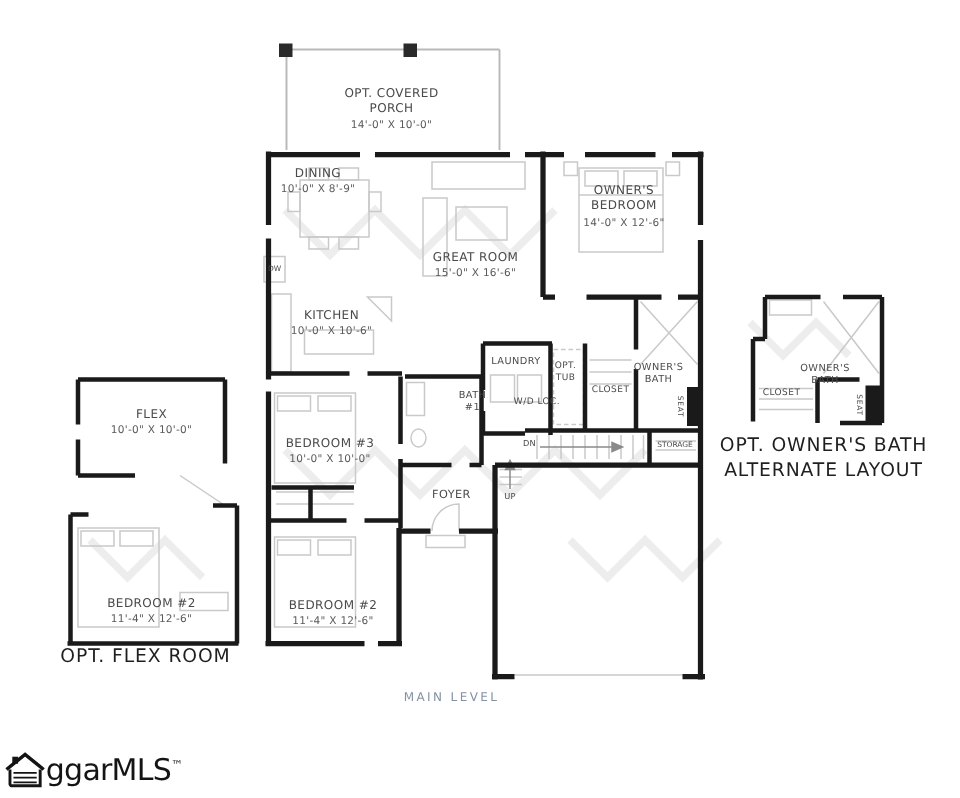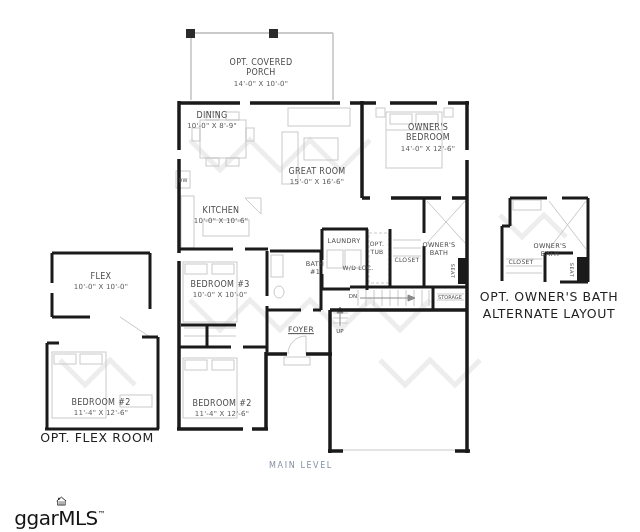--- a/index.html
+++ b/index.html
@@ -7,28 +7,28 @@
          font-family:"DejaVu Sans",sans-serif;border-radius:24px;}
   .stage svg.plan{position:absolute;left:0;top:0;}
   .lbl{position:absolute;transform:translate(-50%,-50%);text-align:center;color:#4a4a4a;
        font-size:8px;line-height:1.3;letter-spacing:.3px;}
   .lbl .nm{white-space:normal;}
   .lbl .dims{font-size:7px;color:#5a5a5a;letter-spacing:.2px;margin-top:1px;}
   .f65{font-size:6.5px;}
   .f6{font-size:6px;}
   .f55{font-size:5.5px;letter-spacing:.2px;}
   .f5{font-size:5px;letter-spacing:0;}
-  .f75{font-size:7.5px;text-decoration:underline;}
+  .f75{font-size:7.5px;}
   .vert{writing-mode:vertical-rl;font-size:5px;letter-spacing:.5px;color:#4a4a4a;}
   .caption{position:absolute;transform:translate(-50%,-50%);font-size:12.5px;color:#1f1f1f;
            letter-spacing:.6px;white-space:nowrap;text-align:center;}
   .level{position:absolute;transform:translate(-50%,-50%);font-size:8px;color:#8492a4;
          letter-spacing:1.6px;white-space:nowrap;text-align:right;}
   .logo{position:absolute;left:2px;top:496px;width:120px;height:34px;display:flex;
-        align-items:center;flex-direction:column;}
+        align-items:center;}
   .logo-text{font-size:20px;color:#141414;letter-spacing:-.5px;margin-left:-4px;}
   .logo-tm{font-size:8px;vertical-align:super;letter-spacing:0;}
 </style>
 </head>
 <body>
 
 <div class="stage">
 
   <svg class="plan" width="640" height="532" viewBox="0 0 640 532">
 
@@ -176,21 +176,21 @@
   <div class="lbl" style="left:212px;top:121px">
     <div class="nm">DINING</div>
     <div class="dims">10'-0" X 8'-9"</div>
   </div>
 
   <div class="lbl" style="left:317px;top:177px">
     <div class="nm">GREAT ROOM</div>
     <div class="dims">15'-0" X 16'-6"</div>
   </div>
 
-  <div class="lbl" style="left:428px;top:138px;width:64px">
+  <div class="lbl" style="left:416px;top:138px;width:64px">
     <div class="nm">OWNER'S BEDROOM</div>
     <div class="dims">14'-0" X 12'-6"</div>
   </div>
 
   <div class="lbl" style="left:221px;top:216px">
     <div class="nm">KITCHEN</div>
     <div class="dims">10'-0" X 10'-6"</div>
   </div>
 
   <div class="lbl f65" style="left:344px;top:241px">LAUNDRY</div>
@@ -198,21 +198,21 @@
   <div class="lbl f6" style="left:358px;top:268px;width:60px">W/D  LOC.</div>
   <div class="lbl f6" style="left:407px;top:260px">CLOSET</div>
   <div class="lbl f65" style="left:439px;top:249px;width:44px">OWNER'S BATH</div>
   <div class="lbl vert" style="left:453px;top:271px">SEAT</div>
   <div class="lbl f5" style="left:450px;top:297px">STORAGE</div>
   <div class="lbl f55" style="left:353px;top:297px">DN</div>
   <div class="lbl f55" style="left:340px;top:332px">UP</div>
   <div class="lbl f75" style="left:301px;top:330px">FOYER</div>
   <div class="lbl f65" style="left:315px;top:268px;width:30px">BATH #1</div>
 
-  <div class="lbl" style="left:220px;top:290px">
+  <div class="lbl" style="left:220px;top:301px">
     <div class="nm">BEDROOM #3</div>
     <div class="dims">10'-0" X 10'-0"</div>
   </div>
 
   <div class="lbl" style="left:222px;top:409px">
     <div class="nm">BEDROOM #2</div>
     <div class="dims">11'-4" X 12'-6"</div>
   </div>
 
 

